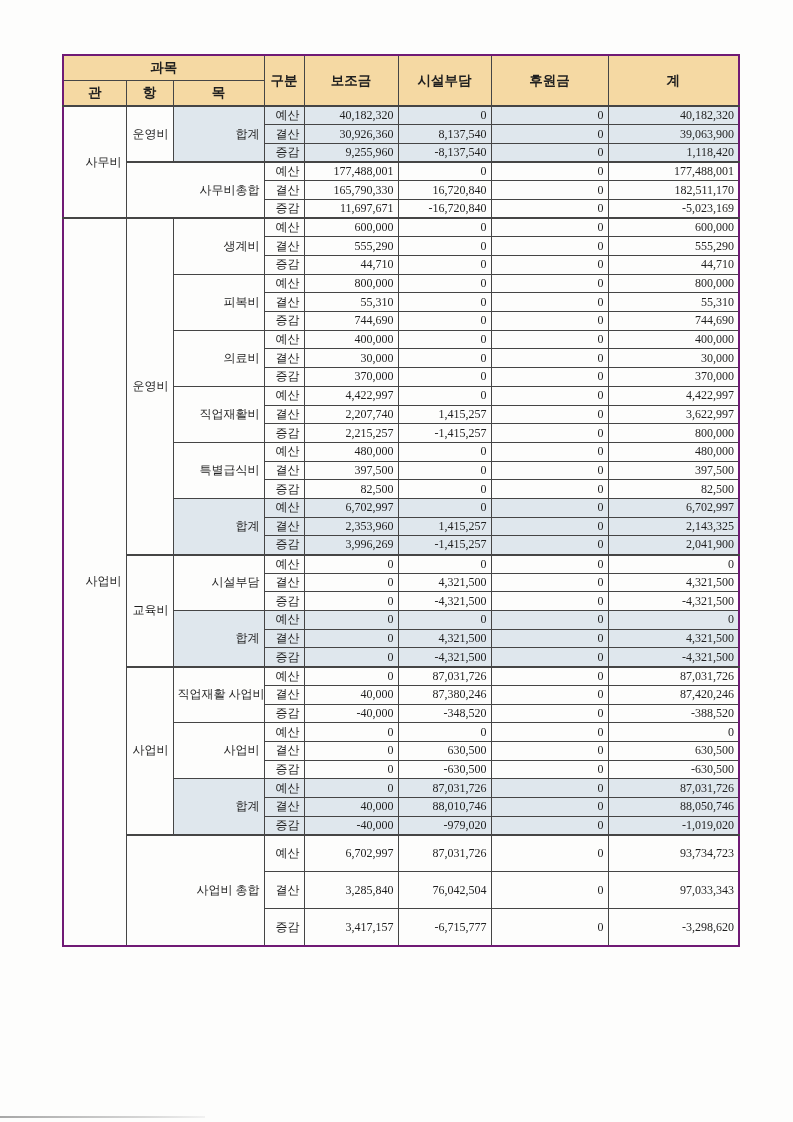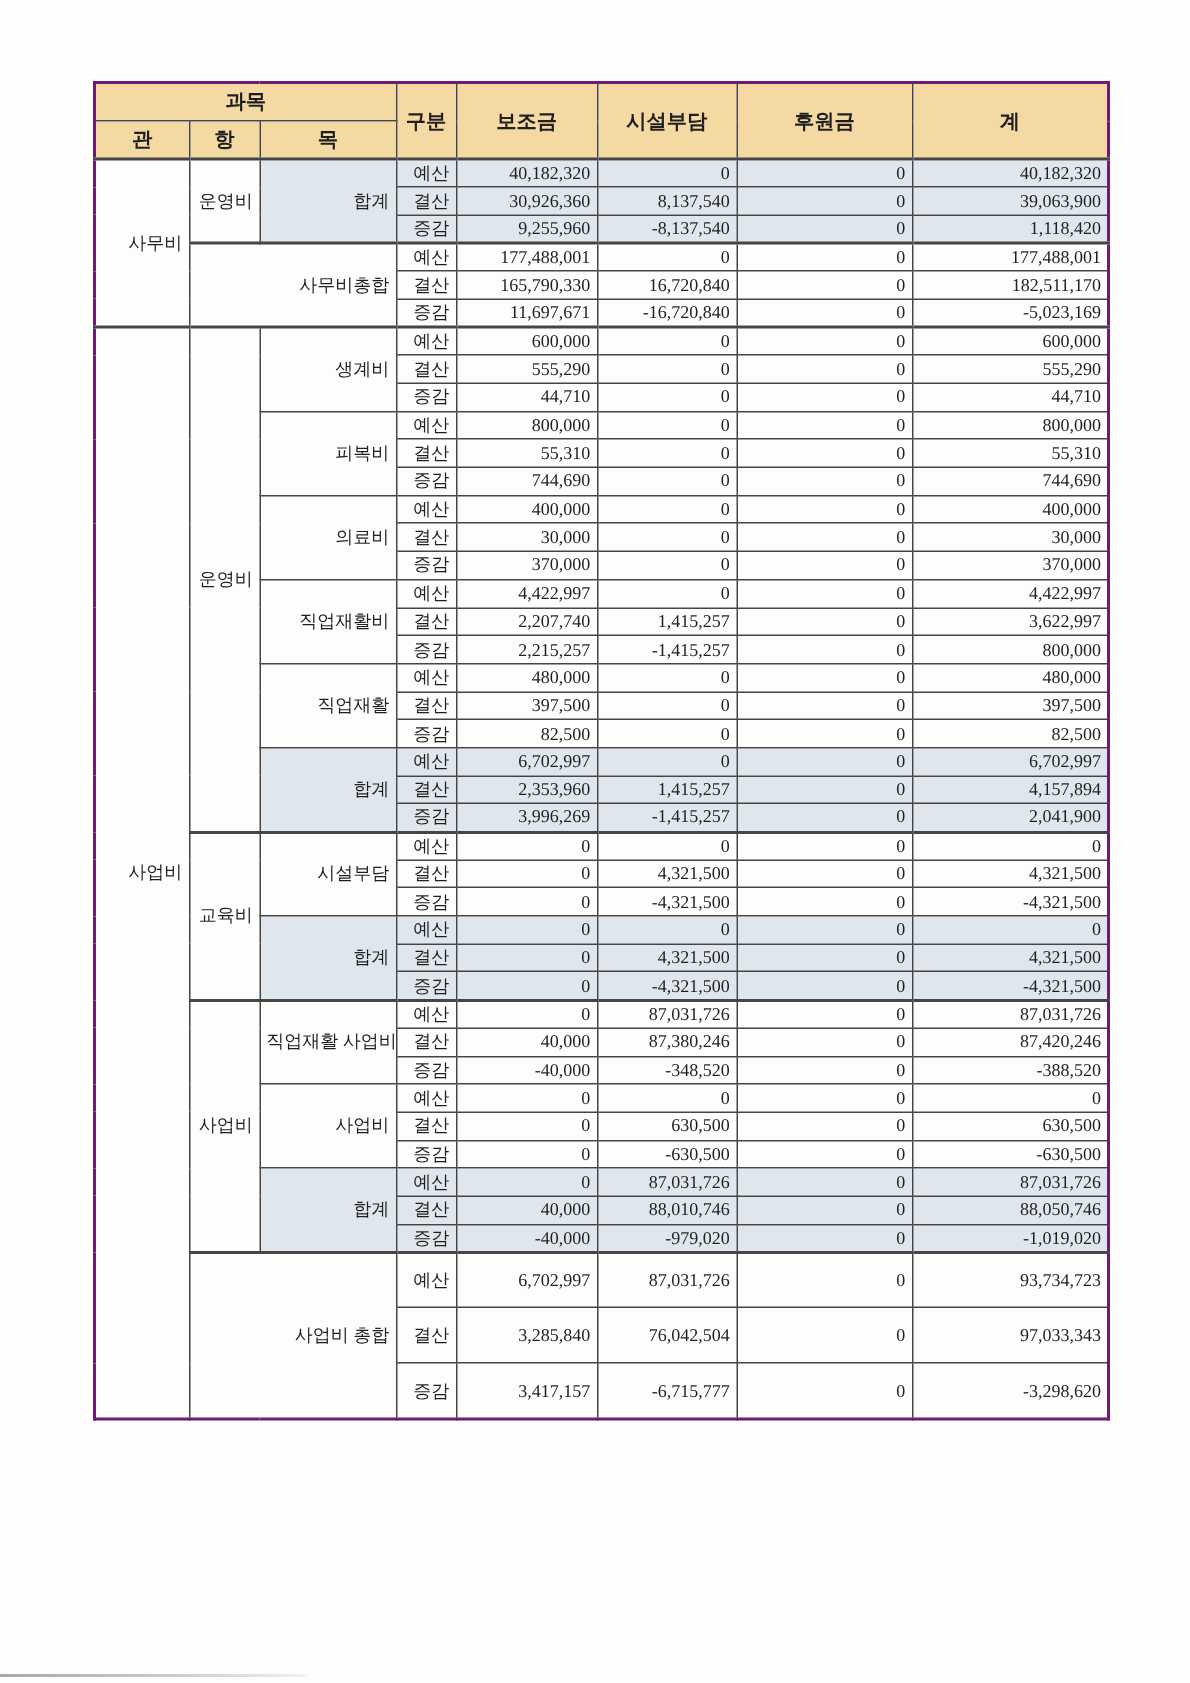--- a/index.html
+++ b/index.html
@@ -213,21 +213,21 @@
         <td class="c-num">3,622,997</td>
       </tr>
       <tr>
         <td class="c-gubun">증감</td>
         <td class="c-num">2,215,257</td>
         <td class="c-num">-1,415,257</td>
         <td class="c-num">0</td>
         <td class="c-num">800,000</td>
       </tr>
       <tr>
-        <td rowspan="3" class="c-mok">직업재활</td>
+        <td rowspan="3" class="c-mok">특별급식비</td>
         <td class="c-gubun">예산</td>
         <td class="c-num">480,000</td>
         <td class="c-num">0</td>
         <td class="c-num">0</td>
         <td class="c-num">480,000</td>
       </tr>
       <tr>
         <td class="c-gubun">결산</td>
         <td class="c-num">397,500</td>
         <td class="c-num">0</td>
@@ -247,21 +247,21 @@
         <td class="c-num hl">6,702,997</td>
         <td class="c-num hl">0</td>
         <td class="c-num hl">0</td>
         <td class="c-num hl">6,702,997</td>
       </tr>
       <tr>
         <td class="c-gubun hl">결산</td>
         <td class="c-num hl">2,353,960</td>
         <td class="c-num hl">1,415,257</td>
         <td class="c-num hl">0</td>
-        <td class="c-num hl">4,157,894</td>
+        <td class="c-num hl">2,143,325</td>
       </tr>
       <tr>
         <td class="c-gubun hl">증감</td>
         <td class="c-num hl">3,996,269</td>
         <td class="c-num hl">-1,415,257</td>
         <td class="c-num hl">0</td>
         <td class="c-num hl">2,041,900</td>
       </tr>
       <tr class="sec">
         <td rowspan="6" class="c-hang">교육비</td>

